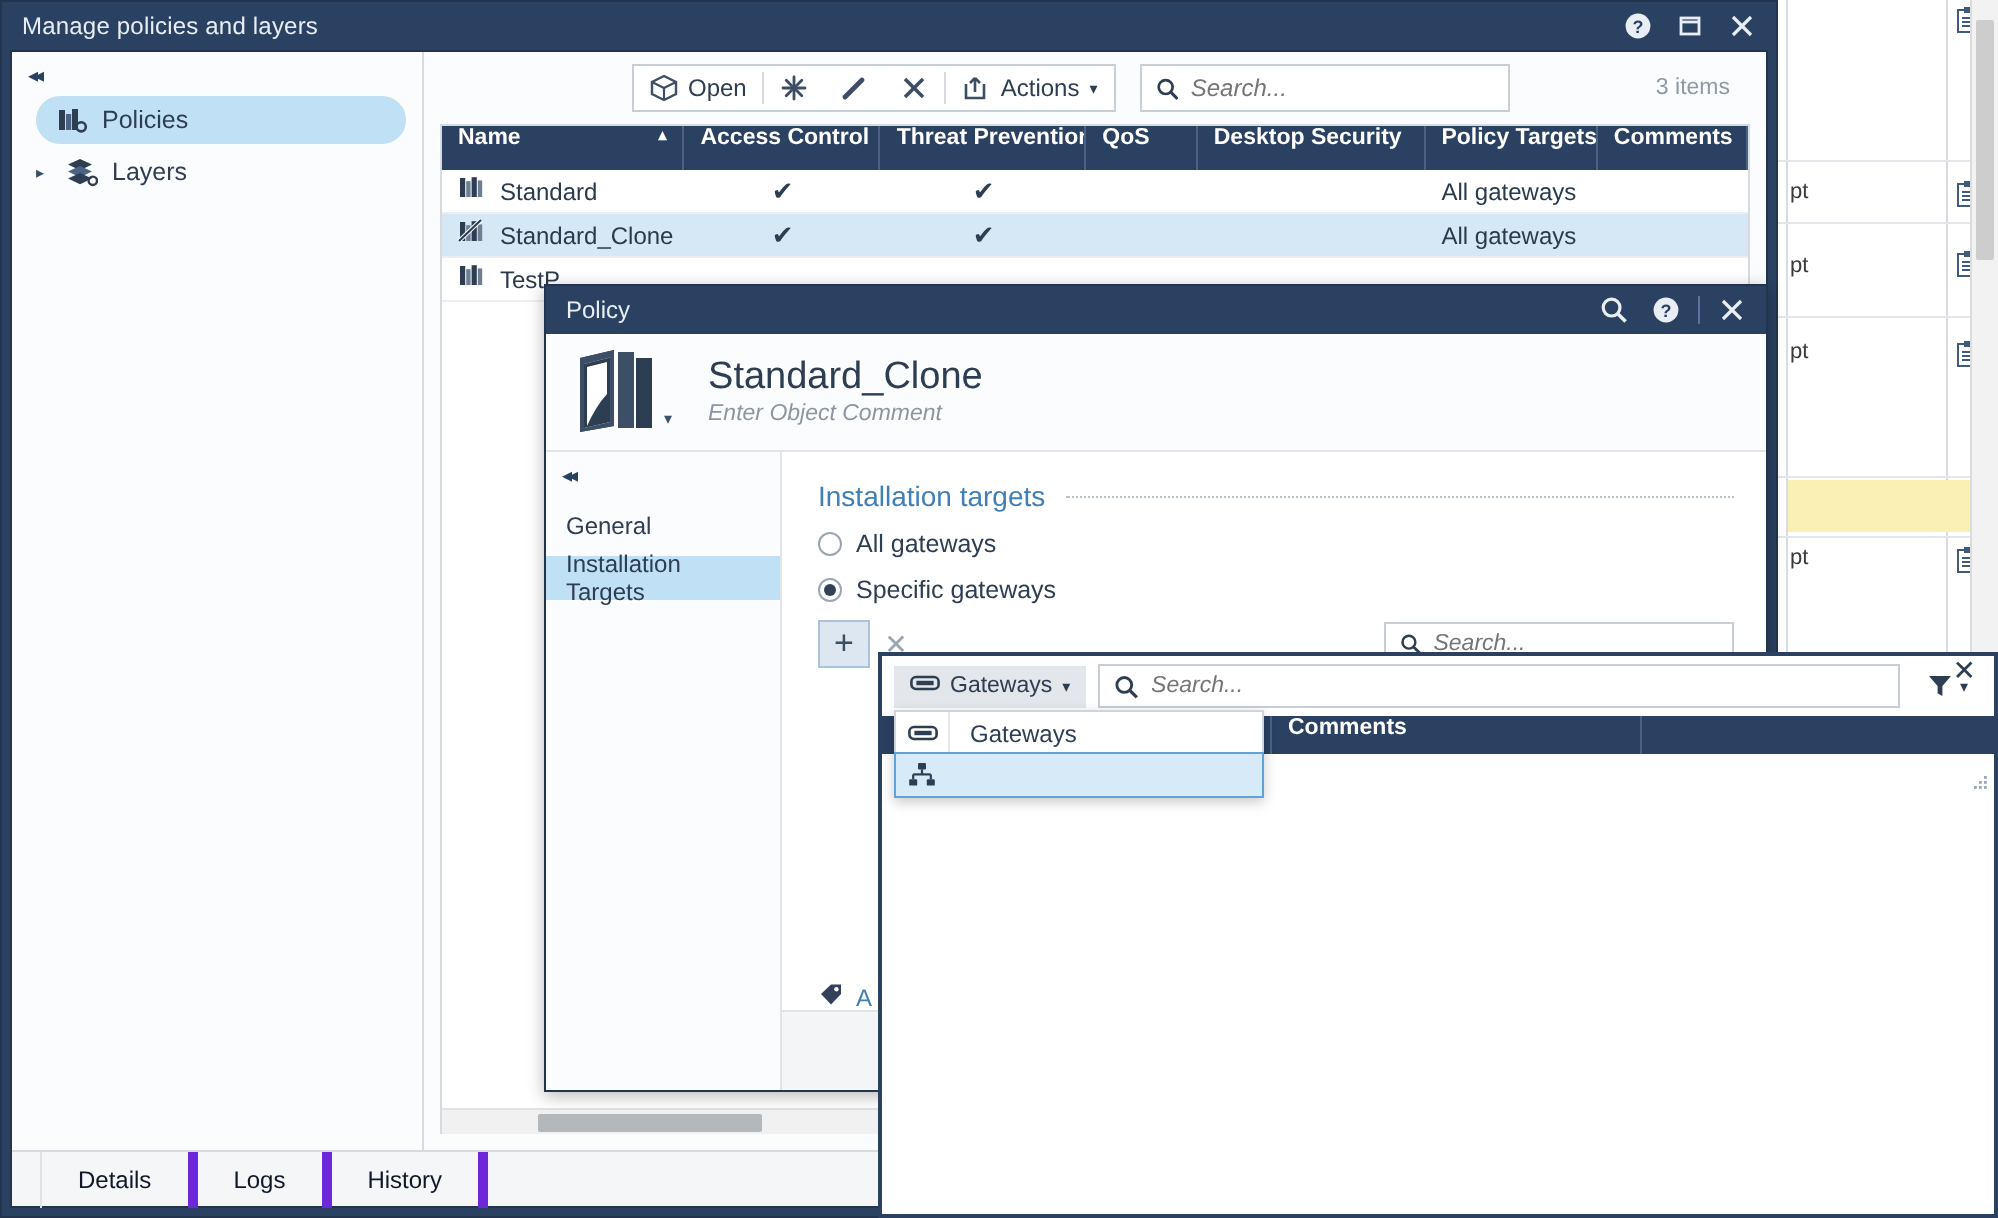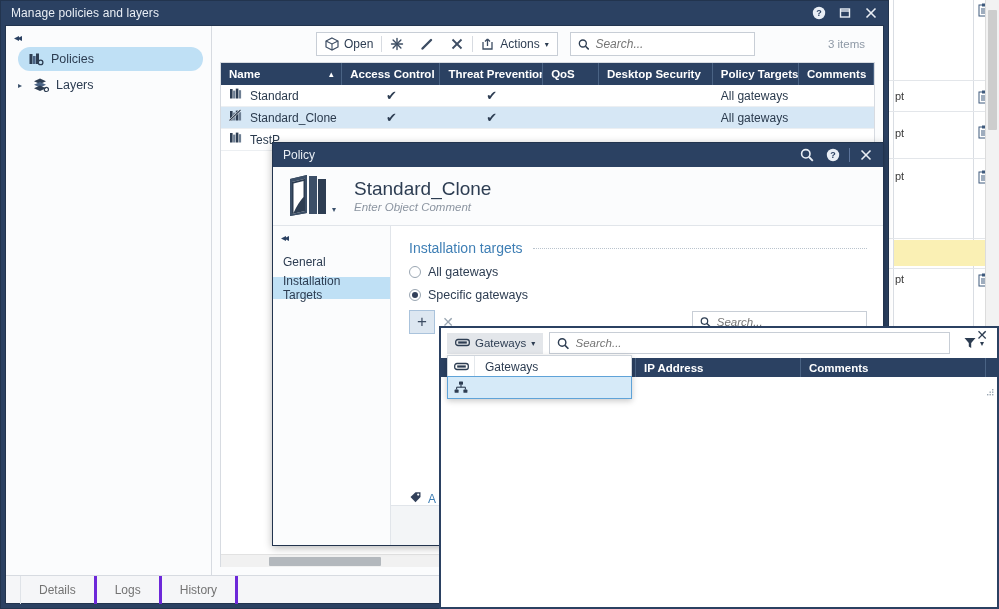--- a/index.html
+++ b/index.html
@@ -69,33 +69,33 @@
   }
   .tb-search input {
     border:0; outline:0; font-family:"Liberation Sans",sans-serif;
     font-size:12px; font-style:italic; color:#6f7d8c; width:100%; background:transparent;
   }
   .items-count { font-size:11.5px; color:#8e99a6; margin-left:auto; padding-right:10px; }
 
   
   #table-wrap { flex:1; margin:0 8px 0 8px; border:1px solid #d7dbe1; border-bottom:0; background:#fff; display:flex; flex-direction:column; min-height:0; position:relative; }
   .thead { display:flex; background:#2b4162; color:#fff; height:22px; font-size:11.5px; font-weight:bold; }
-  .th { display:flex; align-items:center; padding:0 8px; border-right:1px solid #4a6384; white-space:nowrap; overflow:hidden; cursor:pointer; }
+  .th { display:flex; padding:0 8px; border-right:1px solid #4a6384; white-space:nowrap; overflow:hidden; cursor:pointer; }
   .th .sortarrow { margin-left:auto; font-size:8px; }
   .trow { display:flex; height:22px; align-items:center; font-size:12px; border-bottom:1px solid #eceff2; cursor:pointer; }
   .trow.sel { background:#d6e7f5; }
   .td { padding:0 8px; display:flex; align-items:center; gap:7px; white-space:nowrap; overflow:hidden; }
   .td.center { justify-content:center; }
   .chk { color:#2d3d52; font-size:13px; }
   .hscroll { height:13px; background:#f1f1f1; border-top:1px solid #e2e2e2; position:relative; }
   .hscroll-thumb { position:absolute; top:2px; height:9px; background:#b3b8bd; border-radius:1px; }
 
   
   #bottom-tabs { height:28px; background:#f5f6f8; border-top:1px solid #d7dbe1; display:flex; align-items:center; padding-left:14px; }
-  .btab { padding:0 18px; height:28px; display:flex; align-items:center; font-size:12px; color:#737373; border-right:3px solid #6d28d9; cursor:pointer; }
+  .btab { padding:0 18px; height:28px; display:flex; align-items:center; font-size:12px; color:#0f172a; border-right:5px solid #6d28d9; cursor:pointer; }
   .btab:first-child { border-left:1px solid #dfe3e8; }
 
   
   #policy-dialog {
     position:absolute; left:272px; top:142px; width:612px; height:404px;
     background:#ffffff; border:1px solid #22344e;
     box-shadow:0 2px 8px rgba(0,0,0,.28);
   }
   #policy-titlebar {
     height:24px; background:#2b4162; color:#e9eef5;
@@ -601,21 +601,20 @@
             <line x1="2.6" y1="6.2" x2="2.6" y2="8.6" stroke="#2d3d52" stroke-width="1.1"></line>
             <line x1="11.4" y1="6.2" x2="11.4" y2="8.6" stroke="#2d3d52" stroke-width="1.1"></line>
           </svg>
         </span>
       </div>
     </div>
   </div>
 
   <div id="picker-thead">
     <div class="th" style="width:195px;">Name</div>
-    <div class="th" style="width:165px;">IP Address</div>
     <div class="th" style="width:185px;">Comments</div>
   </div>
 
 
   <div id="picker-status">
     <span>1 item</span>
     <span class="resize-grip">
       <svg width="9" height="9" viewBox="0 0 9 9">
         <g fill="#9aa6b2">
           <rect x="7" y="1" width="1.4" height="1.4"></rect>

